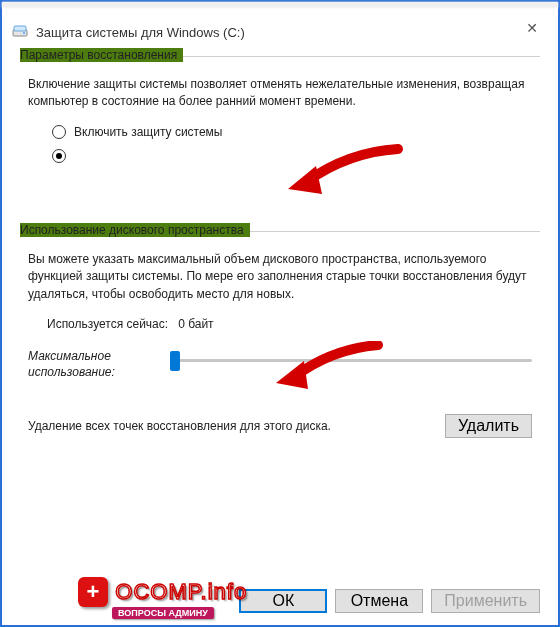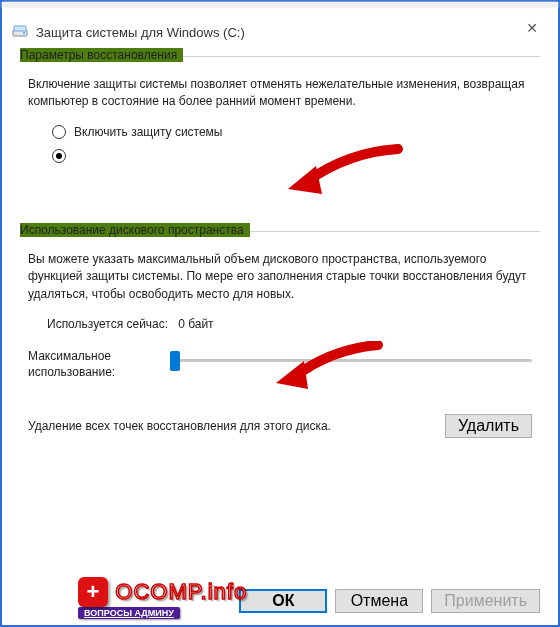--- a/index.html
+++ b/index.html
@@ -110,20 +110,21 @@
     font-size: 12px;
     margin-left: 19px;
   }
   .usage-label { margin-right: 10px; }
   .usage-value { }
   .slider-row {
     display: flex;
     align-items: flex-start;
     margin-top: 18px;
     gap: 12px;
+    font-style: italic;
   }
   .slider-label {
     font-size: 12px;
     line-height: 1.3;
     width: 130px;
   }
   .slider {
     flex: 1;
     position: relative;
     height: 24px;
@@ -170,21 +171,20 @@
   .bottom-row {
     position: absolute;
     bottom: 12px;
     right: 18px;
     display: flex;
     gap: 8px;
   }
   .bottom-row .win-btn { min-width: 88px; }
   .win-btn.default {
     border: 2px solid #0078d7;
-    font-weight: bold;
   }
   .win-btn.disabled {
     color: #a0a0a0;
     cursor: default;
   }
   
   .red-arrow {
     position: absolute;
     pointer-events: none;
     z-index: 5;
@@ -214,29 +214,29 @@
     font-size:22px;
     color:#fff;
     -webkit-text-stroke: 1.5px #c00;
     text-shadow: 2px 2px 2px rgba(0,0,0,0.5);
     letter-spacing:1px;
     vertical-align: middle;
     margin-left:4px;
   }
   .wm-sub {
     display:block;
-    background:#4c1d95;
+    background:#be185d;
     color:#fff;
     font-size:9px;
     font-weight:bold;
     padding:1px 6px;
+    margin-left:34px;
     width:max-content;
     border-radius:2px;
     box-shadow: 1px 1px 2px rgba(0,0,0,0.4);
-    text-decoration: underline;
   }
 </style>
 </head>
 <body>
 
 <div class="outer-frame">
   <div class="top-blur"></div>
 
   <div class="titlebar">
     <span class="drive-icon">

